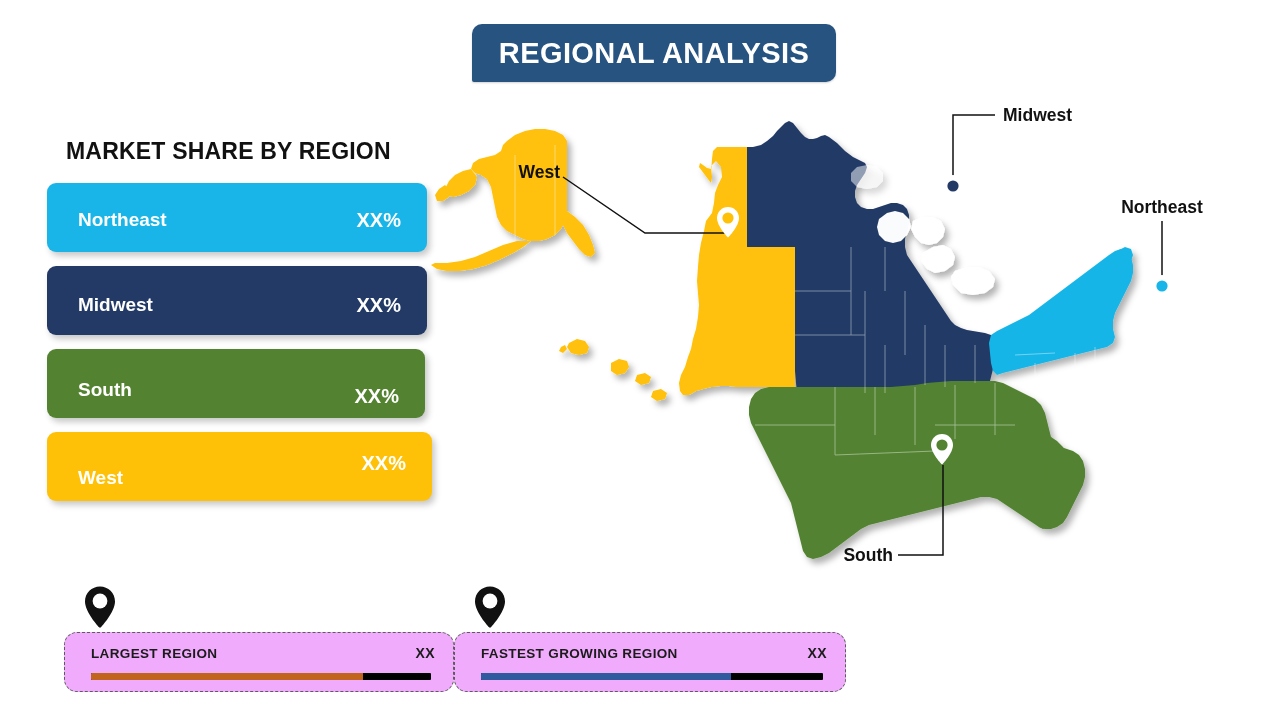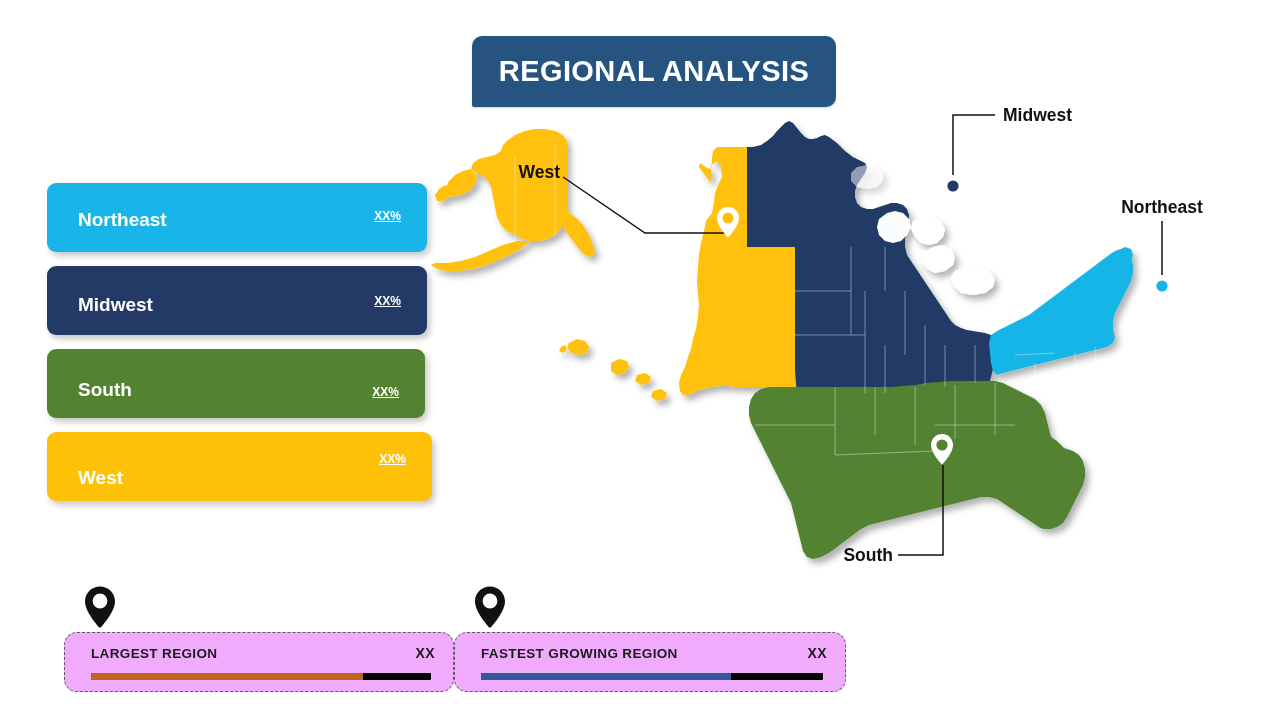--- a/index.html
+++ b/index.html
@@ -7,21 +7,21 @@
     width:1280px;height:720px;
     background:#ffffff;
     font-family:"Liberation Sans", sans-serif;
     overflow:hidden;
     position:relative;
   }
   #stage{position:absolute;left:0;top:0;width:1280px;height:720px;background:#fff;}
 
   
   .title-banner{
-    position:absolute;left:472px;top:36px;width:364px;height:71px;
+    position:absolute;left:472px;top:24px;width:364px;height:58px;
     background:#275380;
     border-radius:10px 10px 10px 2px;
     display:flex;align-items:center;justify-content:center;
     box-shadow:0 1px 2px rgba(0,0,0,.18);
   }
   .title-banner span{
     color:#ffffff;font-size:29px;font-weight:bold;letter-spacing:.4px;
     font-family:"Liberation Sans", sans-serif;
   }
 
@@ -47,21 +47,21 @@
   .bars{position:absolute;left:47px;top:183px;width:395px;}
   .bar{
     position:relative;height:69px;border-radius:9px;margin-bottom:14px;
     box-shadow:3px 4px 6px rgba(0,0,0,.22);
     display:flex;align-items:center;
   }
   .bar .bar-label{
     position:absolute;left:31px;color:#fff;font-size:19px;font-weight:bold;
   }
   .bar .bar-value{
-    position:absolute;right:26px;color:#fff;font-size:12px;font-weight:bold;text-decoration:underline;
+    position:absolute;right:26px;color:#fff;font-size:20px;font-weight:bold;
   }
   .bar-0{width:380px;}
   .bar-1{width:380px;}
   .bar-2{width:378px;}
   .bar-3{width:385px;}
   .bar-3 .bar-value{top:20px;}
   .bar-3 .bar-label{top:35px;}
   .bar-2 .bar-value{top:36px;}
   .bar-2 .bar-label{top:30px;}
   .bar-0 .bar-label,.bar-0 .bar-value{top:26px;}
@@ -96,20 +96,21 @@
 </head>
 <body>
 
 <div id="stage">
 
   <div class="title-banner" style="background: rgb(39, 83, 128);">
     <span>REGIONAL ANALYSIS</span>
   </div>
 
 
+  <div class="panel-title">MARKET SHARE BY REGION</div>
 
   <div class="bars">
     <div class="bar bar-0" style="background: rgb(25, 181, 232);">
       <span class="bar-label">Northeast</span>
       <span class="bar-value">XX%</span>
     </div>
     <div class="bar bar-1" style="background: rgb(35, 58, 102);">
       <span class="bar-label">Midwest</span>
       <span class="bar-value">XX%</span>
     </div>

